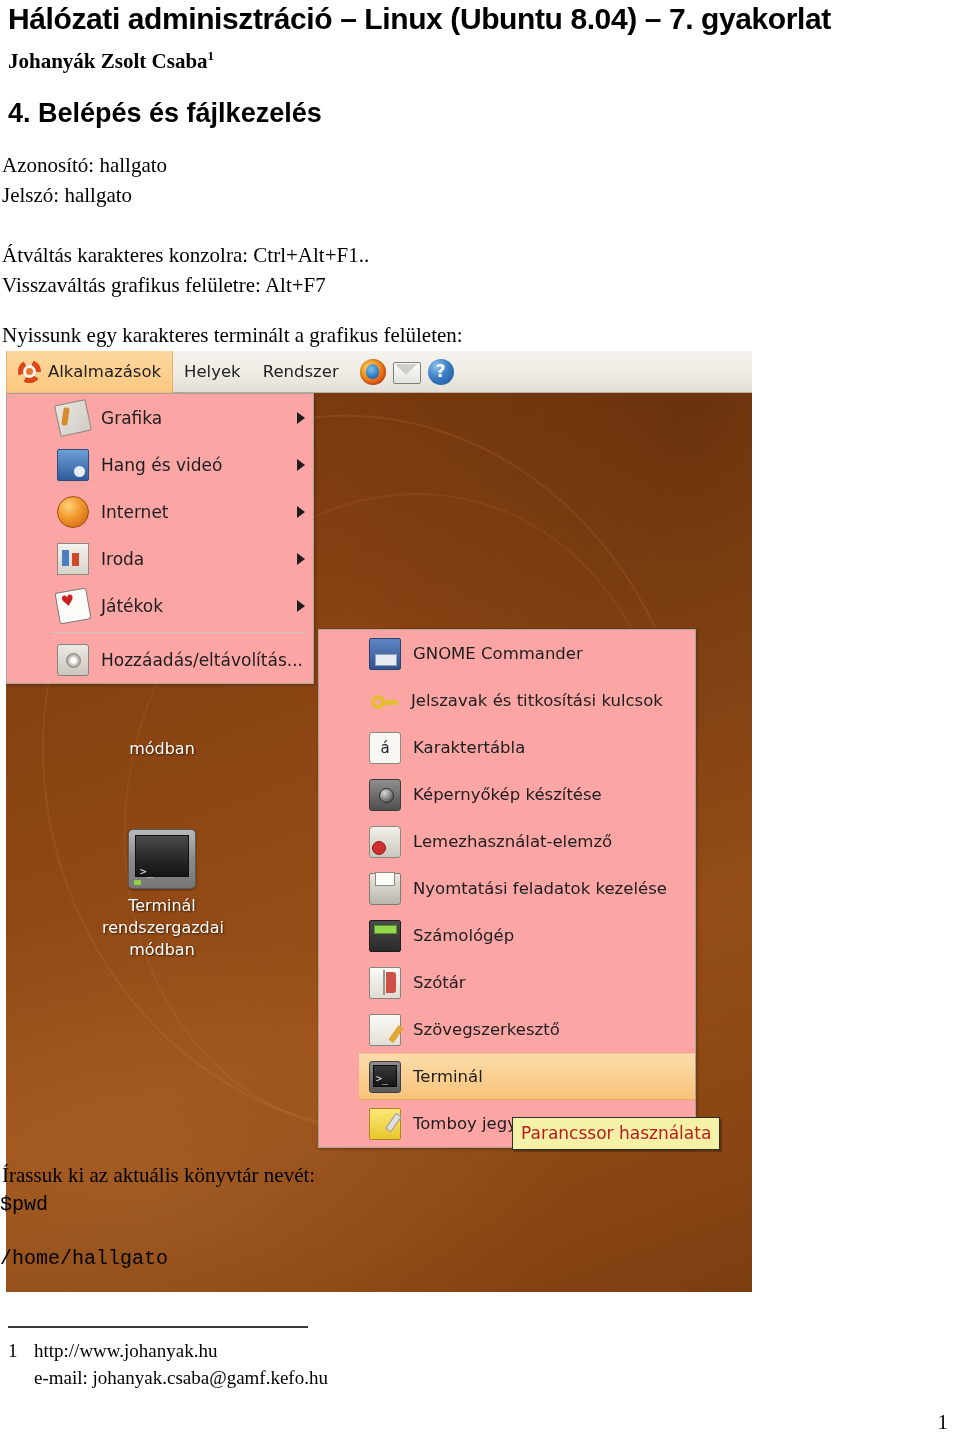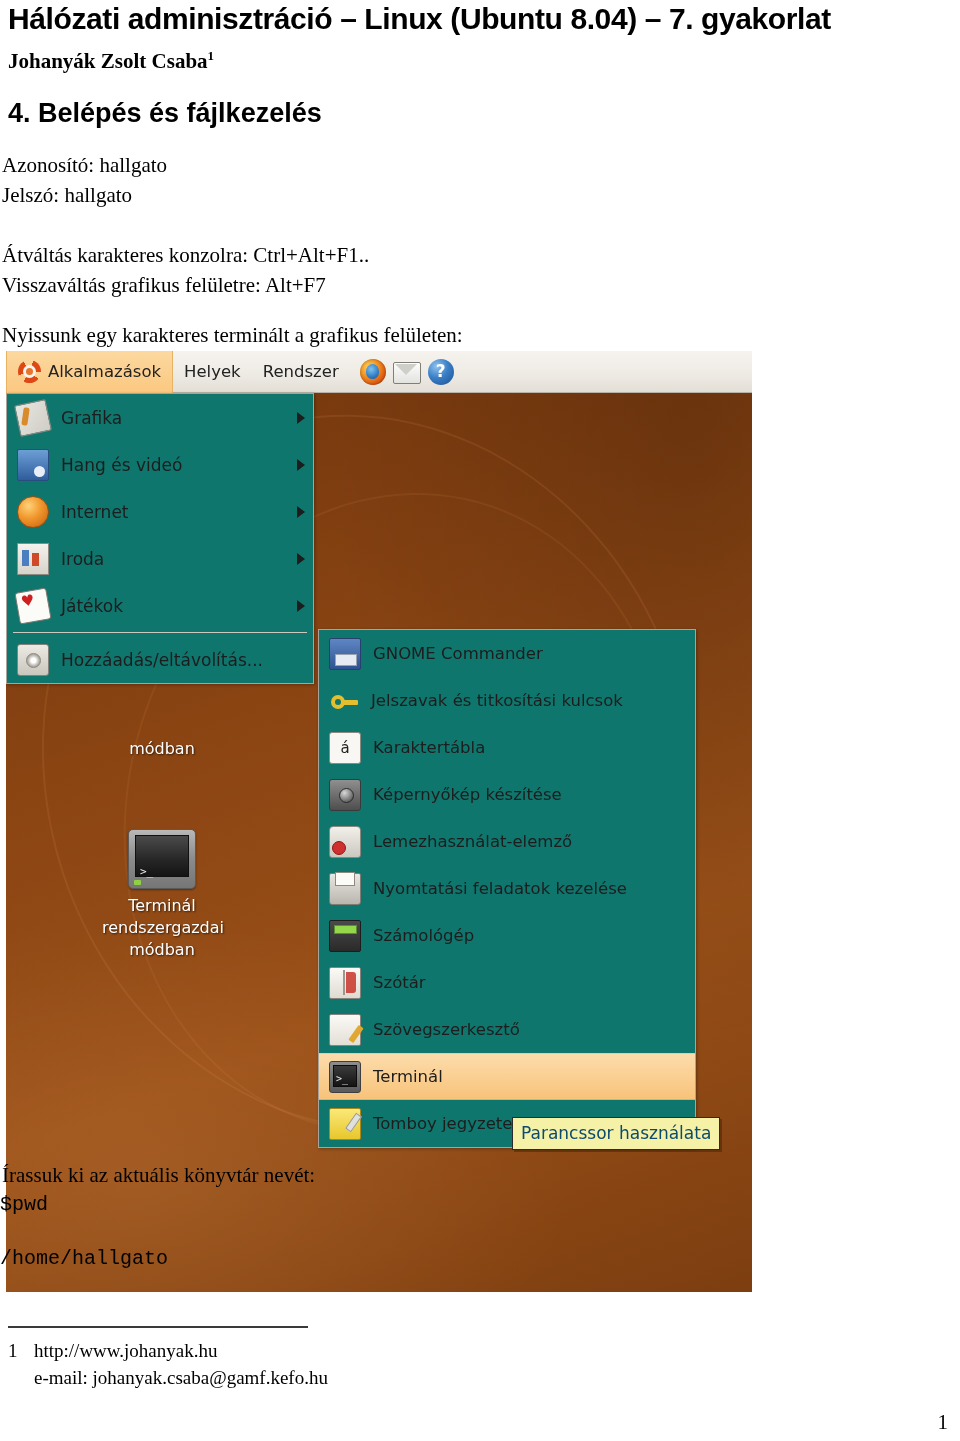--- a/index.html
+++ b/index.html
@@ -186,24 +186,25 @@
     background: radial-gradient(circle at 33% 28%, #8fc2ef 0%, #3a7fc6 45%, #1b4f92 100%);
     color: #fff; font-family: "DejaVu Sans", sans-serif;
     font-size: 17px; font-weight: bold;
     display: flex; align-items: center; justify-content: center;
     line-height: 1;
   }
 
   
   .menu {
     position: absolute;
-    background: #0f766e;
+    background: #fca5a5;
     border: 1px solid #a8a49b;
     box-shadow: 1px 1px 3px rgba(0,0,0,0.3);
     box-sizing: border-box;
+    padding-left: 40px;
   }
   .menu-main { left: 0px; top: 42px; width: 308px; }
   .menu-sub  { left: 312px; top: 278px; width: 378px; }
 
   .mi {
     display: flex; align-items: center;
     height: 47px;
     padding: 0 8px 0 10px;
     font-family: "DejaVu Sans", sans-serif;
     font-size: 17px;
@@ -318,21 +319,21 @@
 
   
   .tooltip {
     position: absolute;
     left: 506px; top: 766px;
     padding: 5px 8px 6px;
     background: #f5f2a8;
     border: 1.5px solid #2b2b2b;
     font-family: "DejaVu Sans", sans-serif;
     font-size: 17px;
-    color: #0c4a6e;
+    color: #b91c1c;
     white-space: nowrap;
     box-shadow: 2px 2px 0 rgba(0,0,0,0.25);
     z-index: 40;
   }
 
   
   .footnote-rule {
     position: absolute;
     left: 8px; top: 1326px;
     width: 300px; height: 2px;

